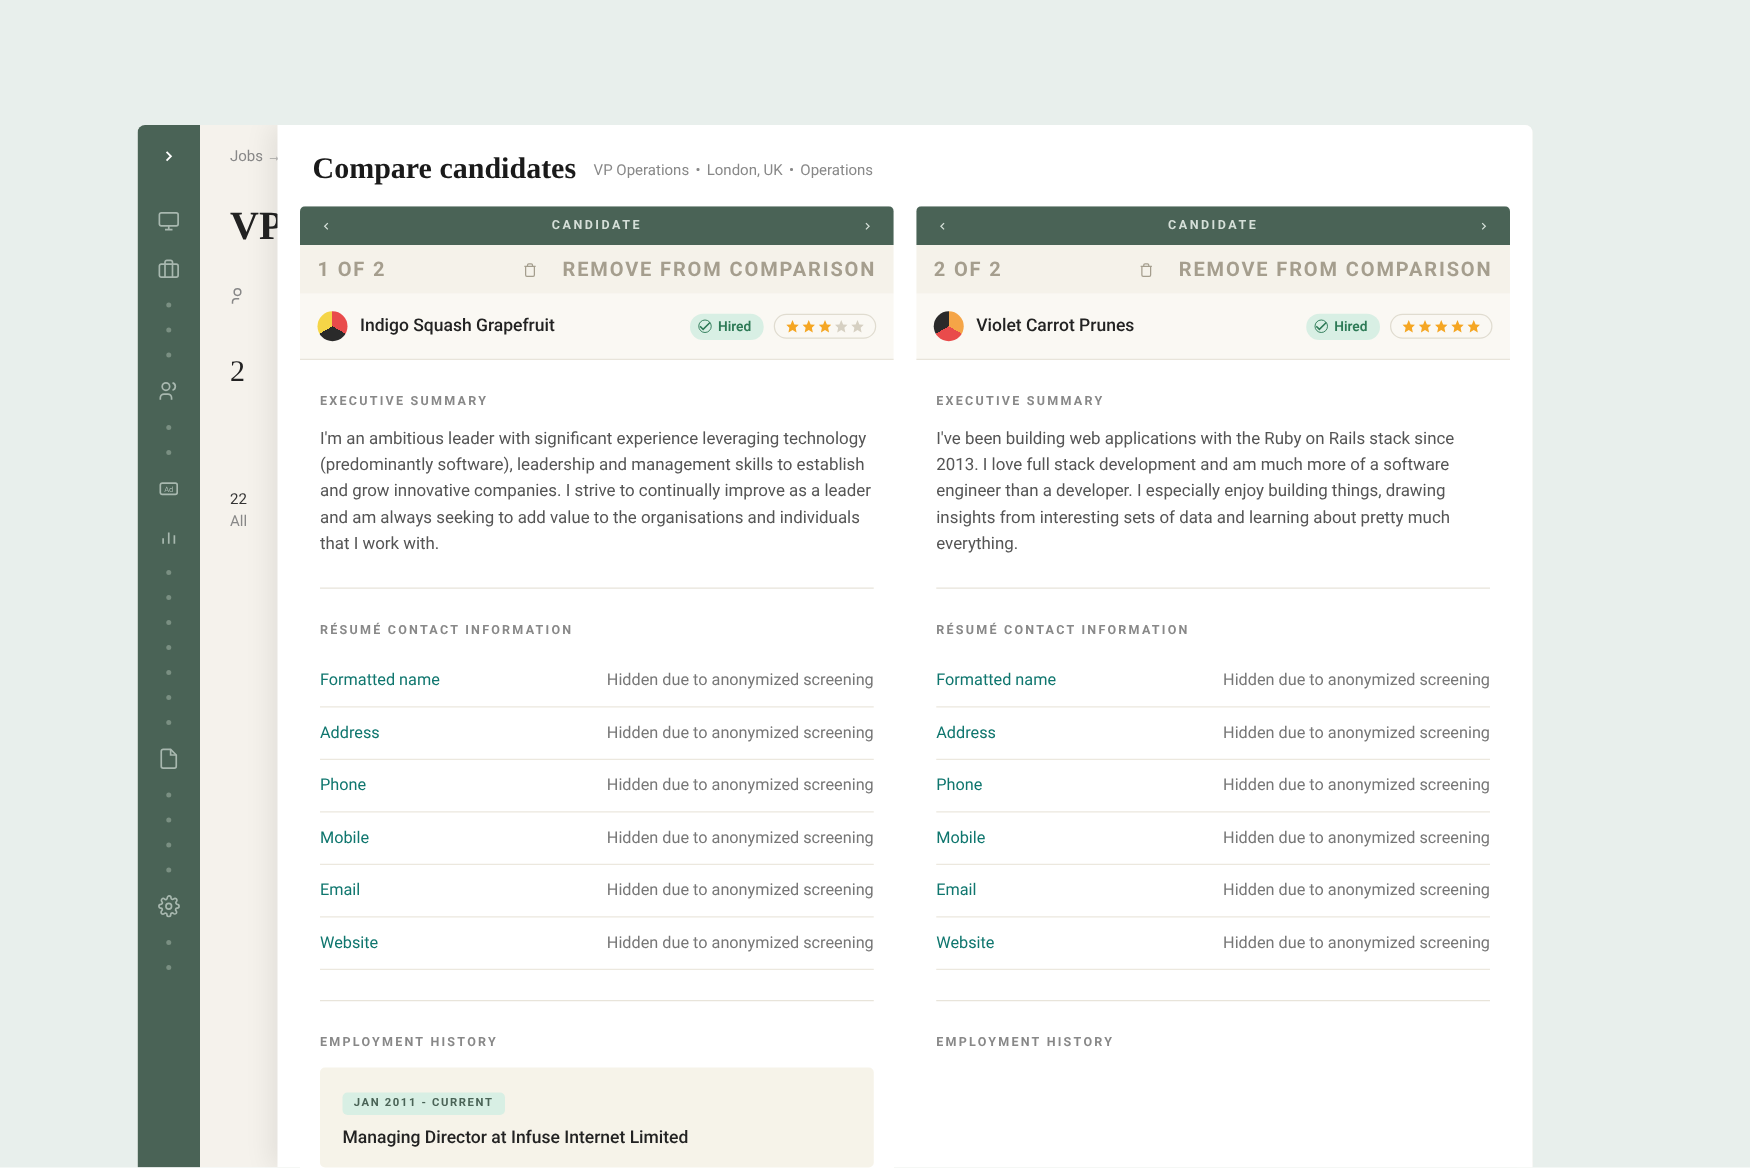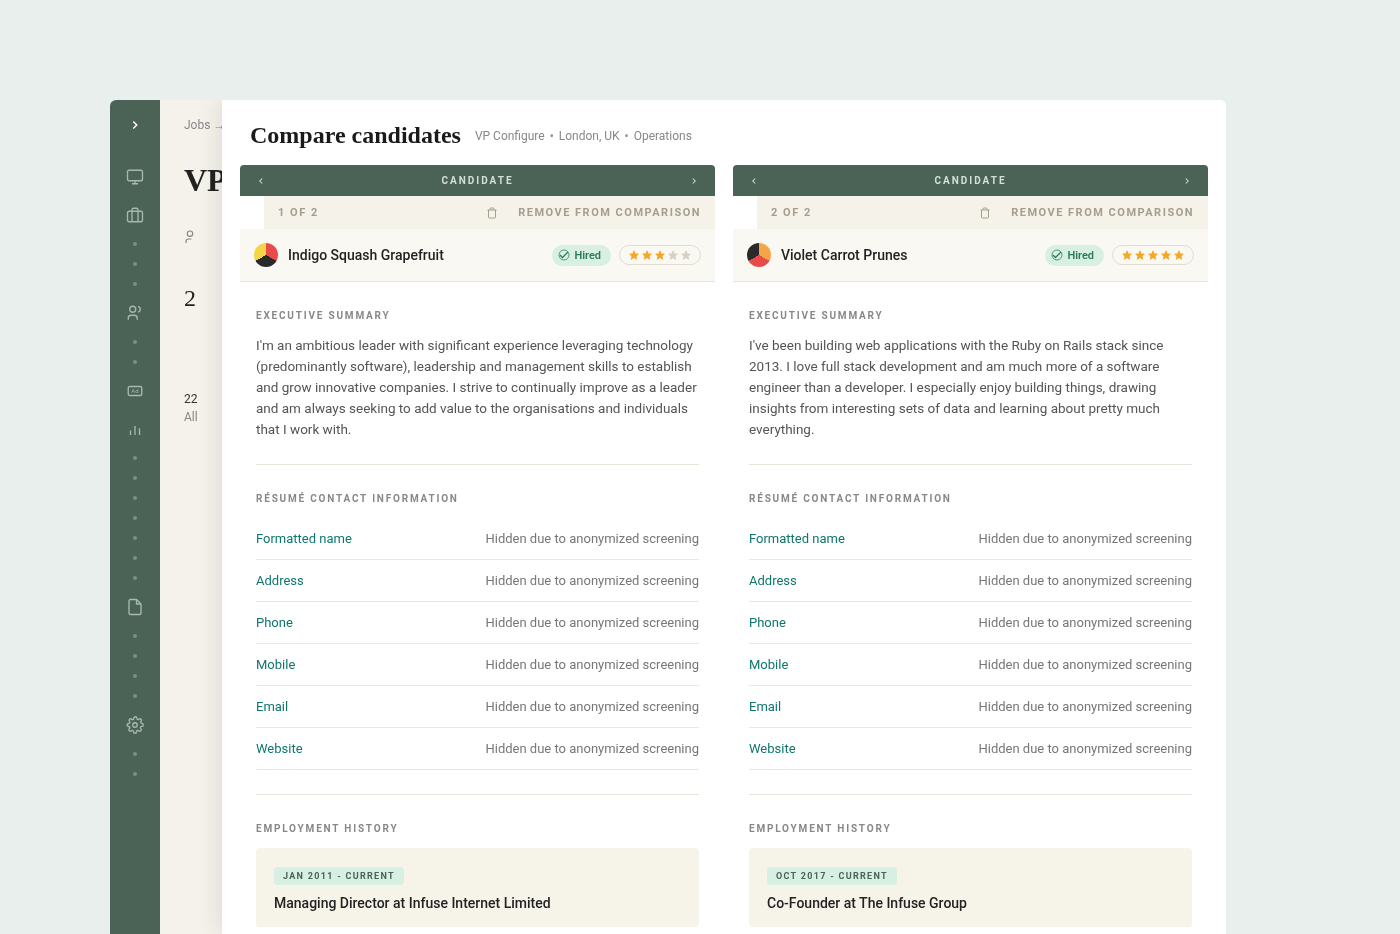--- a/index.html
+++ b/index.html
@@ -132,22 +132,22 @@
   color: #d5dfd8;
 }
 .col-header-chevron { width: 18px; cursor: pointer; display:flex; align-items:center; justify-content:center; }
 .col-header-label {
   font-size: 10px; font-weight: 700; letter-spacing: 2px; text-transform: uppercase;
 }
 .col-subheader {
   background: #f5f2ea;
   padding: 10px 14px;
   display: flex; align-items: center; justify-content: space-between;
-  font-size: 11px; font-weight: 700; letter-spacing: 1.5px;
-  color: #a59e8e; text-transform: uppercase; margin-left: 24px;
+  font-size: 16px; font-weight: 700; letter-spacing: 1.5px;
+  color: #a59e8e; text-transform: uppercase;
 }
 .remove-btn { display: flex; align-items: center; gap: 20px; cursor: pointer; }
 .candidate-row {
   background: #faf8f3;
   padding: 14px 14px;
   display: flex; align-items: center; gap: 10px;
   border-bottom: 1px solid #e8e4da;
 }
 .avatar {
   width: 24px; height: 24px; border-radius: 50%;
@@ -292,21 +292,21 @@
       <div class="bg-count-row">
         <div class="bg-count">22</div>
         <div class="bg-count-sub">All</div>
       </div>
     </div>
 
     <div class="modal">
       <div class="modal-header">
         <div class="modal-title">Compare candidates</div>
         <div class="modal-meta">
-          <span>VP Configure</span><span class="dot">•</span><span>London, UK</span><span class="dot">•</span><span>Operations</span>
+          <span>VP Operations</span><span class="dot">•</span><span>London, UK</span><span class="dot">•</span><span>Operations</span>
         </div>
       </div>
 
       <div class="columns" id="columns">
 
   <div class="col">
     <div class="col-header">
       <div class="col-header-chevron">
         <svg width="10" height="10" viewBox="0 0 24 24" fill="none" stroke="currentColor" stroke-width="2.5">
                   <polyline points="15 18 9 12 15 6"></polyline>
@@ -476,22 +476,18 @@
               <div class="contact-row">
       <span class="contact-label">Email</span>
       <span class="contact-value">Hidden due to anonymized screening</span>
     </div>
               <div class="contact-row">
       <span class="contact-label">Website</span>
       <span class="contact-value">Hidden due to anonymized screening</span>
     </div>
       <hr class="divider">
       <div class="section-label">Employment History</div>
-      <div class="employment-card">
-        <div class="emp-date-pill">Oct 2017 - Current</div>
-        <div class="emp-title">Co-Founder at The Infuse Group</div>
-      </div>
     </div>
   </div>
         </div>
     </div>
   </div>
 </div>
 
 </body></html>

